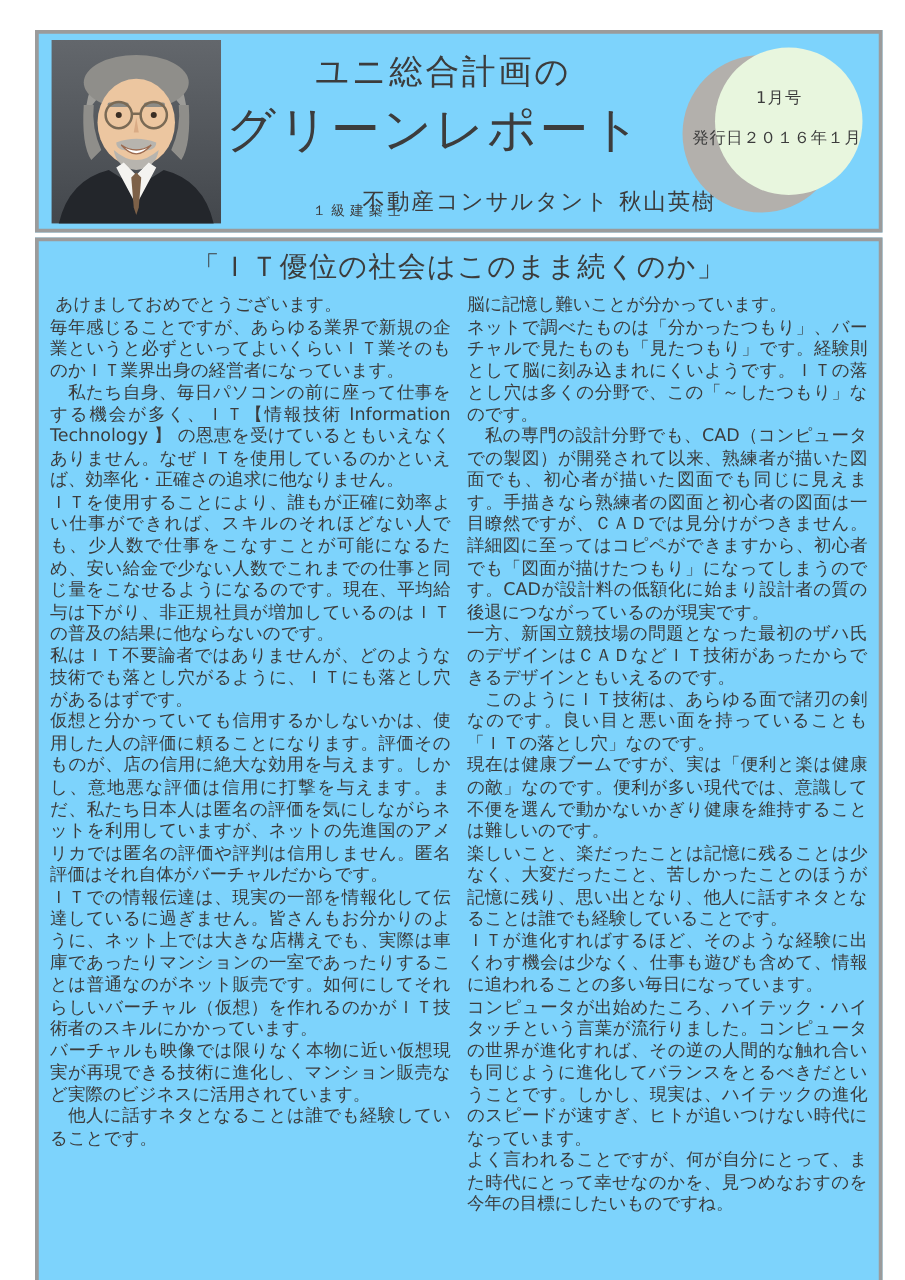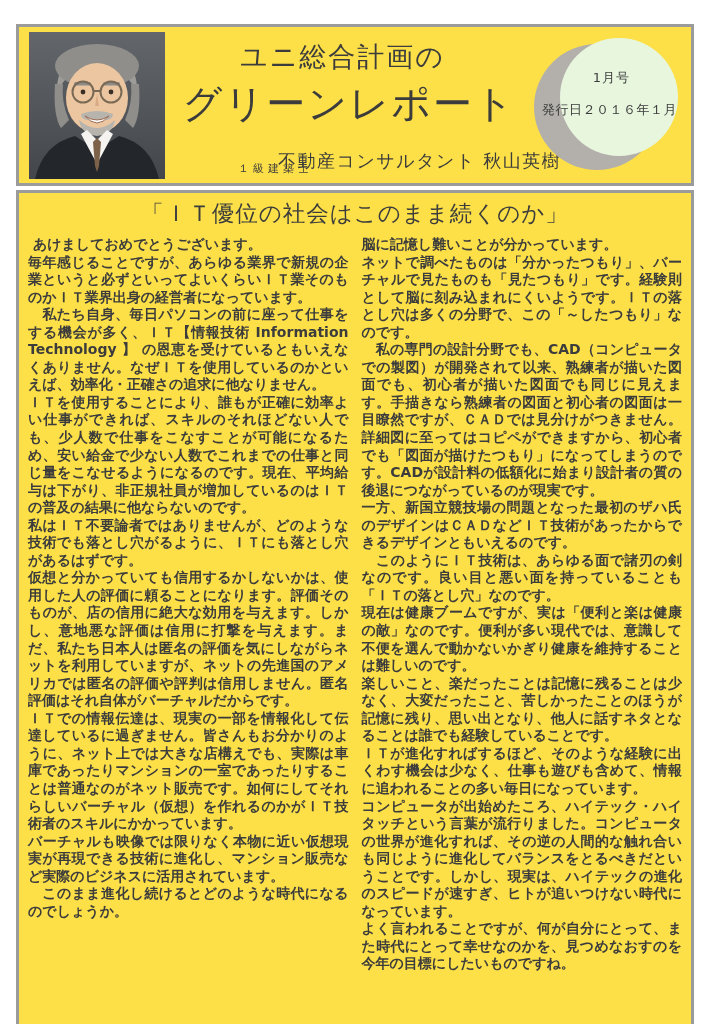--- a/index.html
+++ b/index.html
@@ -6,39 +6,39 @@
   html, body {
     margin: 0; padding: 0;
     width: 724px; height: 1024px;
     background: #ffffff;
     font-family: "DejaVu Sans", "Liberation Sans", sans-serif;
     color: #3c3c3c;
     overflow: hidden;
   }
   .panel {
     position: absolute;
-    left: 16px;
+    left: 28px;
     width: 678px;
-    background: #fde047;
+    background: #7dd3fc;
     border: 3px solid #9b9b9b;
   }
   
   .header-box { top: 24px; height: 162px; }
   .photo-frame {
     position: absolute; left: 10px; top: 5px;
     width: 136px; height: 147px;
     overflow: hidden;
   }
   .title-line1 {
     position: absolute; left: 150px; right: 175px; top: 12px;
     text-align: center; font-size: 27px; letter-spacing: 2px;
   }
   .title-line2 {
     position: absolute; left: 150px; right: 175px; top: 50px;
-    text-align: right; font-size: 39px; letter-spacing: 2px;
+    text-align: left; font-size: 39px; letter-spacing: 2px;
   }
   .credential {
     position: absolute; left: 219px; top: 106px;
     font-size: 11px; letter-spacing: 4px; margin-top: 28px;
   }
   .author {
     position: absolute; left: 218px; top: 122px;
     font-size: 18px; letter-spacing: 1.5px; margin-left: 41px;
   }
   .moon-wrap {
@@ -59,21 +59,20 @@
     margin: 5px 0 0 0;
     text-align: center;
     font-size: 22.5px; font-weight: normal;
     letter-spacing: 1px;
     color: #3c3c3c;
   }
   .columns {
     display: flex;
     gap: 13px;
     padding: 7px 9px 0 9px;
-    font-weight: bold;
   }
   .col {
     flex: 1 1 0;
     font-size: 14px;
     line-height: 17.55px;
     text-align: justify;
   }
   .col p {
     margin: 0;
     white-space: pre-wrap;
@@ -147,21 +146,21 @@
   <div class="columns">
     <div class="col">
         <p> あけましておめでとうございます。</p>
         <p>毎年感じることですが、あらゆる業界で新規の企業というと必ずといってよいくらいＩＴ業そのものかＩＴ業界出身の経営者になっています。</p>
         <p>　私たち自身、毎日パソコンの前に座って仕事をする機会が多く、ＩＴ【情報技術 Information Technology 】 の恩恵を受けているともいえなくありません。なぜＩＴを使用しているのかといえば、効率化・正確さの追求に他なりません。</p>
         <p>ＩＴを使用することにより、誰もが正確に効率よい仕事ができれば、スキルのそれほどない人でも、少人数で仕事をこなすことが可能になるため、安い給金で少ない人数でこれまでの仕事と同じ量をこなせるようになるのです。現在、平均給与は下がり、非正規社員が増加しているのはＩＴの普及の結果に他ならないのです。</p>
         <p>私はＩＴ不要論者ではありませんが、どのような技術でも落とし穴がるように、ＩＴにも落とし穴があるはずです。</p>
         <p>仮想と分かっていても信用するかしないかは、使用した人の評価に頼ることになります。評価そのものが、店の信用に絶大な効用を与えます。しかし、意地悪な評価は信用に打撃を与えます。まだ、私たち日本人は匿名の評価を気にしながらネットを利用していますが、ネットの先進国のアメリカでは匿名の評価や評判は信用しません。匿名評価はそれ自体がバーチャルだからです。</p>
         <p>ＩＴでの情報伝達は、現実の一部を情報化して伝達しているに過ぎません。皆さんもお分かりのように、ネット上では大きな店構えでも、実際は車庫であったりマンションの一室であったりすることは普通なのがネット販売です。如何にしてそれらしいバーチャル（仮想）を作れるのかがＩＴ技術者のスキルにかかっています。</p>
         <p>バーチャルも映像では限りなく本物に近い仮想現実が再現できる技術に進化し、マンション販売など実際のビジネスに活用されています。</p>
-        <p>　このまま進化し続けるとどのような時代になるのでしょうか。</p>
+        <p>　他人に話すネタとなることは誰でも経験していることです。</p>
       </div>
     <div class="col">
         <p>脳に記憶し難いことが分かっています。</p>
         <p>ネットで調べたものは「分かったつもり」、バーチャルで見たものも「見たつもり」です。経験則として脳に刻み込まれにくいようです。ＩＴの落とし穴は多くの分野で、この「～したつもり」なのです。</p>
         <p>　私の専門の設計分野でも、CAD（コンピュータでの製図）が開発されて以来、熟練者が描いた図面でも、初心者が描いた図面でも同じに見えます。手描きなら熟練者の図面と初心者の図面は一目瞭然ですが、ＣＡＤでは見分けがつきません。詳細図に至ってはコピペができますから、初心者でも「図面が描けたつもり」になってしまうのです。CADが設計料の低額化に始まり設計者の質の後退につながっているのが現実です。</p>
         <p>一方、新国立競技場の問題となった最初のザハ氏のデザインはＣＡＤなどＩＴ技術があったからできるデザインともいえるのです。</p>
         <p>　このようにＩＴ技術は、あらゆる面で諸刃の剣なのです。良い目と悪い面を持っていることも「ＩＴの落とし穴」なのです。</p>
         <p>現在は健康ブームですが、実は「便利と楽は健康の敵」なのです。便利が多い現代では、意識して不便を選んで動かないかぎり健康を維持することは難しいのです。</p>
         <p>楽しいこと、楽だったことは記憶に残ることは少なく、大変だったこと、苦しかったことのほうが記憶に残り、思い出となり、他人に話すネタとなることは誰でも経験していることです。</p>
         <p>ＩＴが進化すればするほど、そのような経験に出くわす機会は少なく、仕事も遊びも含めて、情報に追われることの多い毎日になっています。</p>

